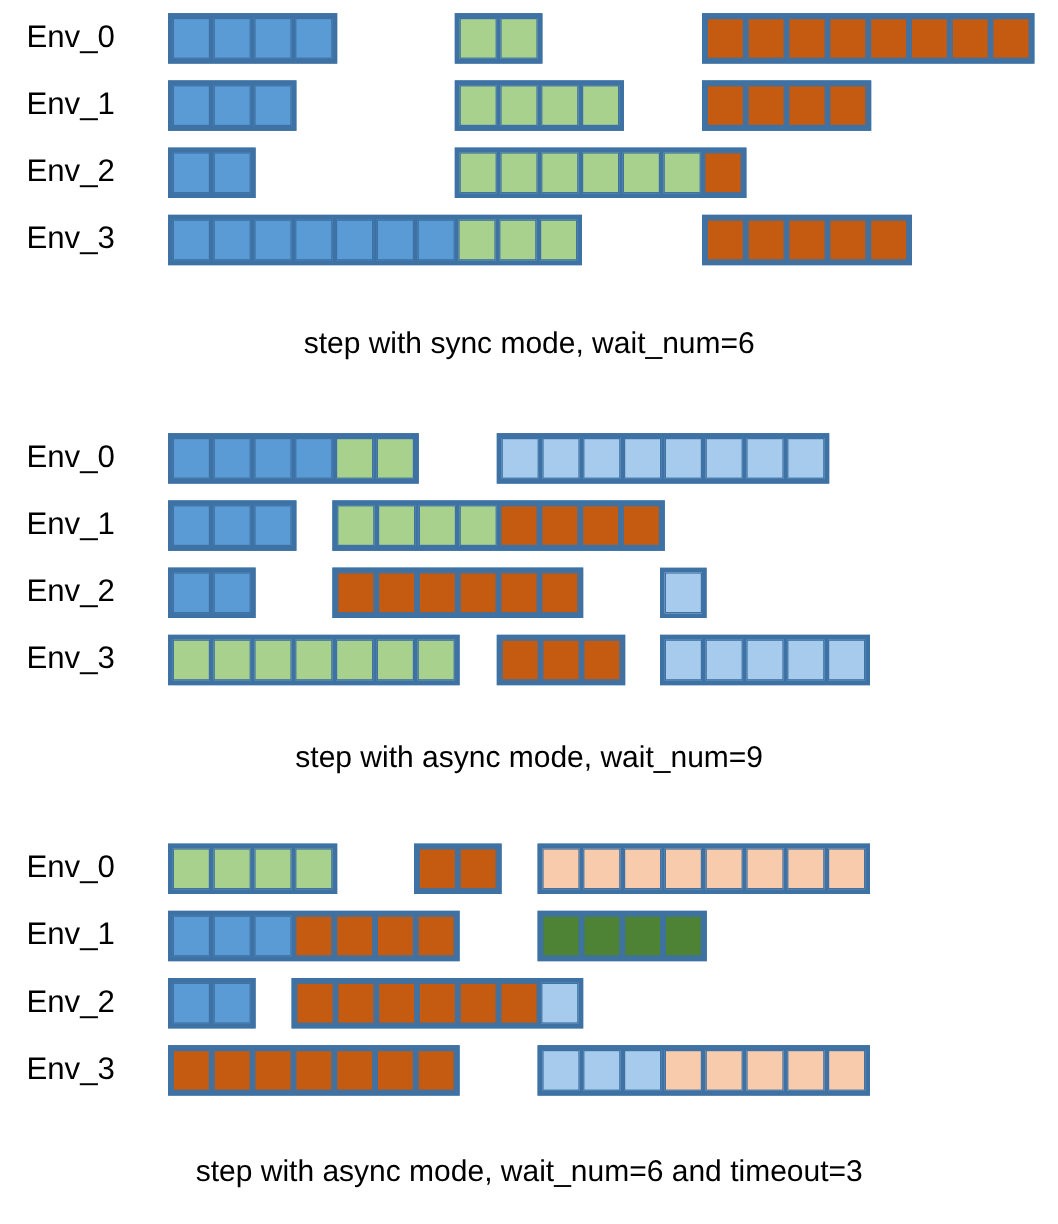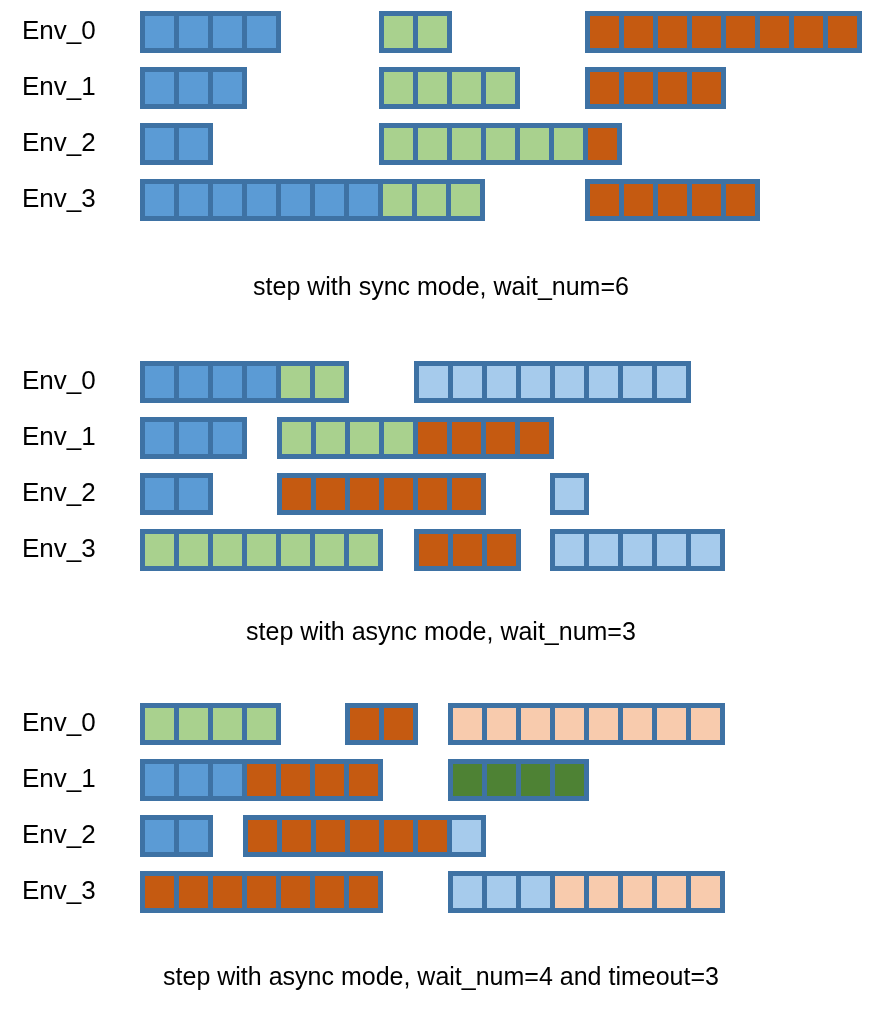--- a/index.html
+++ b/index.html
@@ -244,21 +244,21 @@
           <div class="cell c-orange" style="width: 31px;"></div>
         </div>
         <div class="group" style="left: 550px;">
           <div class="cell c-lightblue" style="width: 31px;"></div>
           <div class="cell c-lightblue" style="width: 31px;"></div>
           <div class="cell c-lightblue" style="width: 31px;"></div>
           <div class="cell c-lightblue" style="width: 31px;"></div>
           <div class="cell c-lightblue" style="width: 31px;"></div>
         </div>
       </div>
-      <div class="caption" style="top: 617px;">step with async mode, wait_num=3</div>
+      <div class="caption" style="top: 617px;">step with async mode, wait_num=9</div>
     </div>
     <div class="section" style="top: 0px;">
       <div class="row" style="top: 700px;">
         <div class="row-label">Env_0</div>
         <div class="group" style="left: 140px;">
           <div class="cell c-green" style="width: 31px;"></div>
           <div class="cell c-green" style="width: 31px;"></div>
           <div class="cell c-green" style="width: 31px;"></div>
           <div class="cell c-green" style="width: 31px;"></div>
         </div>
@@ -326,15 +326,15 @@
           <div class="cell c-lightblue" style="width: 31px;"></div>
           <div class="cell c-lightblue" style="width: 31px;"></div>
           <div class="cell c-lightblue" style="width: 31px;"></div>
           <div class="cell c-peach" style="width: 31px;"></div>
           <div class="cell c-peach" style="width: 31px;"></div>
           <div class="cell c-peach" style="width: 31px;"></div>
           <div class="cell c-peach" style="width: 31px;"></div>
           <div class="cell c-peach" style="width: 31px;"></div>
         </div>
       </div>
-      <div class="caption" style="top: 962px;">step with async mode, wait_num=4 and timeout=3</div>
+      <div class="caption" style="top: 962px;">step with async mode, wait_num=6 and timeout=3</div>
     </div>
   </div>
 
 </body></html>

